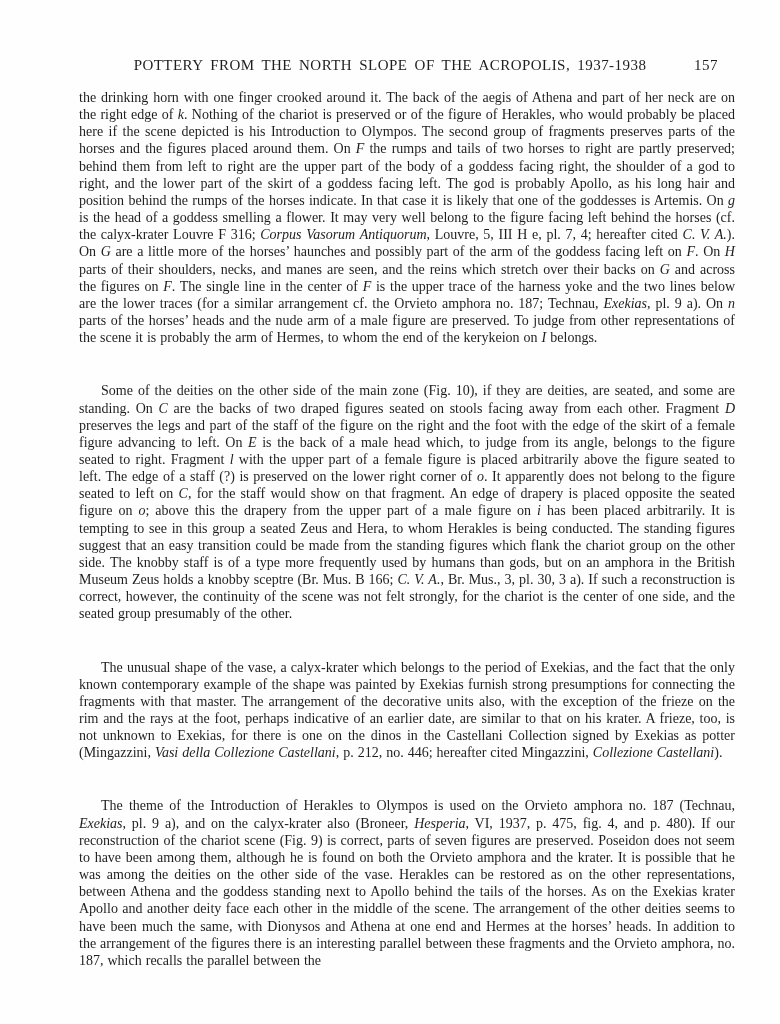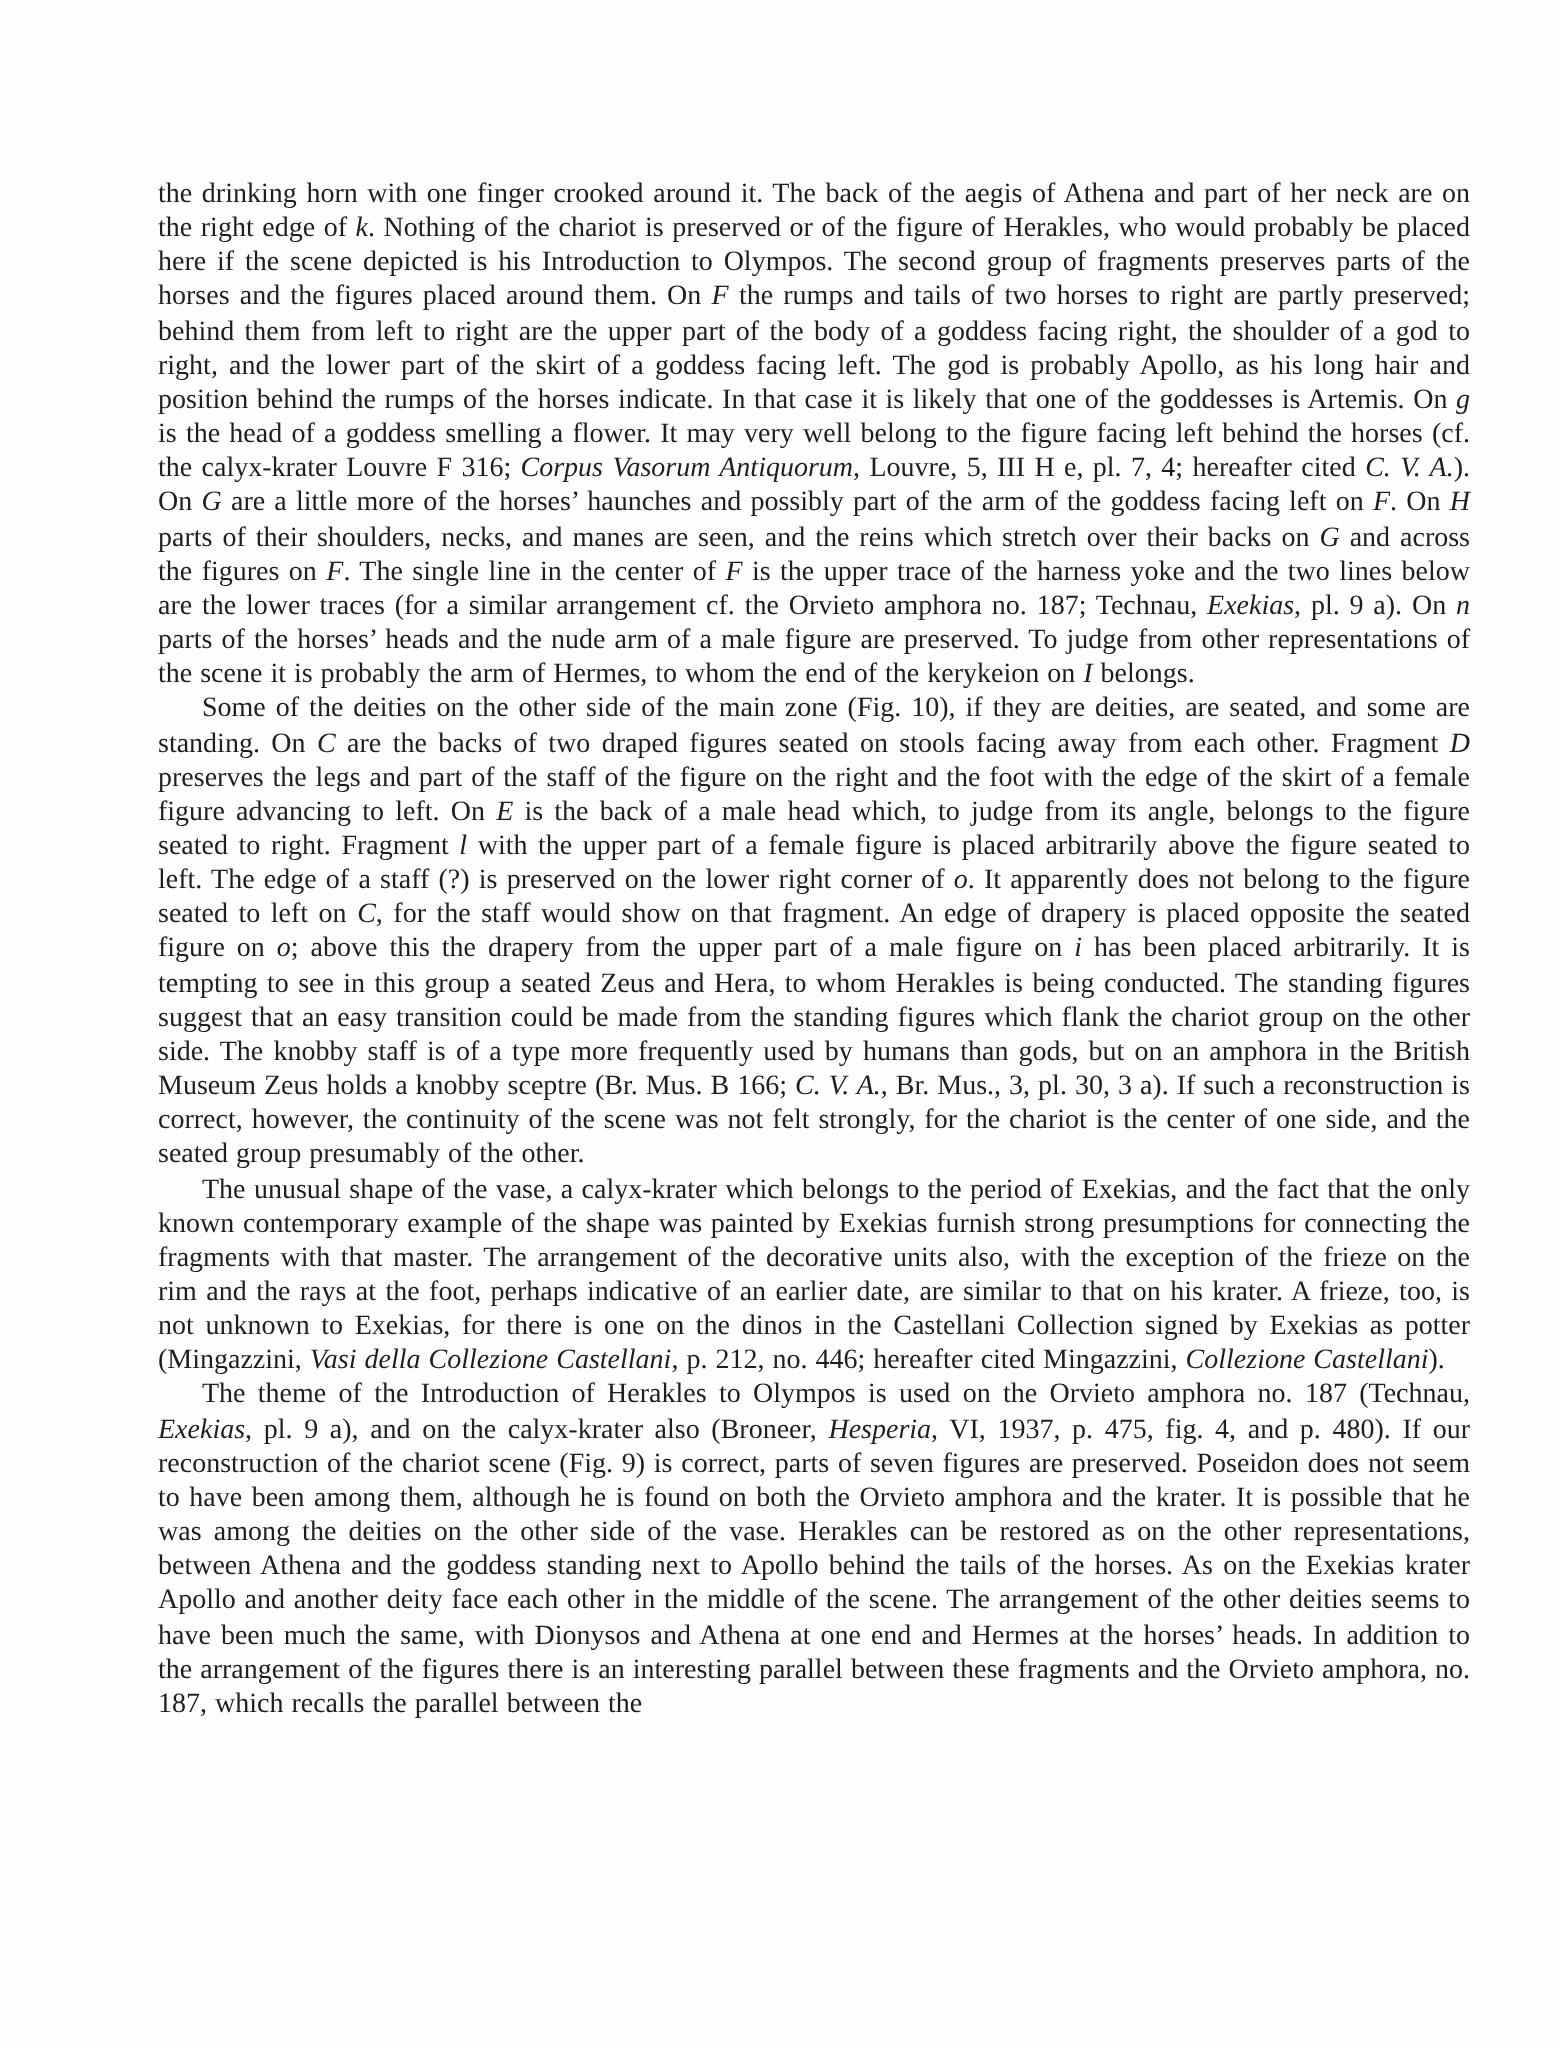--- a/index.html
+++ b/index.html
@@ -44,28 +44,33 @@
     text-align: justify;
     hyphens: none;
     word-spacing: 0.5px;
   }
   .body-text p {
     margin: 0;
     padding: 0;
   }
   .body-text p.ind {
     text-indent: 22px;
+    margin-top: 36px;
   }
   .it {
     font-style: italic;
   }
 </style>
 </head>
 <body>
 
 <div class="page">
+  <header class="running-head">
+    <span class="head-title">POTTERY FROM THE NORTH SLOPE OF THE ACROPOLIS, 1937-1938</span>
+    <span class="page-num">157</span>
+  </header>
   <main class="body-text">
       <p><span>the drinking horn with one finger crooked around it. The back of the aegis of Athena and part of her neck are on the right edge of </span><span class="it">k</span><span>. Nothing of the chariot is preserved or of the figure of Herakles, who would probably be placed here if the scene depicted is his Introduction to Olympos. The second group of fragments preserves parts of the horses and the figures placed around them. On </span><span class="it">F</span><span> the rumps and tails of two horses to right are partly preserved; behind them from left to right are the upper part of the body of a goddess facing right, the shoulder of a god to right, and the lower part of the skirt of a goddess facing left. The god is probably Apollo, as his long hair and position behind the rumps of the horses indicate. In that case it is likely that one of the goddesses is Artemis. On </span><span class="it">g</span><span> is the head of a goddess smelling a flower. It may very well belong to the figure facing left behind the horses (cf. the calyx-krater Louvre F 316; </span><span class="it">Corpus Vasorum Antiquorum</span><span>, Louvre, 5, III H e, pl. 7, 4; hereafter cited </span><span class="it">C. V. A.</span><span>). On </span><span class="it">G</span><span> are a little more of the horses’ haunches and possibly part of the arm of the goddess facing left on </span><span class="it">F</span><span>. On </span><span class="it">H</span><span> parts of their shoulders, necks, and manes are seen, and the reins which stretch over their backs on </span><span class="it">G</span><span> and across the figures on </span><span class="it">F</span><span>. The single line in the center of </span><span class="it">F</span><span> is the upper trace of the harness yoke and the two lines below are the lower traces (for a similar arrangement cf. the Orvieto amphora no. 187; Technau, </span><span class="it">Exekias</span><span>, pl. 9 a). On </span><span class="it">n</span><span> parts of the horses’ heads and the nude arm of a male figure are preserved. To judge from other representations of the scene it is probably the arm of Hermes, to whom the end of the kerykeion on </span><span class="it">I</span><span> belongs.</span></p>
       <p class="ind"><span>Some of the deities on the other side of the main zone (Fig. 10), if they are deities, are seated, and some are standing. On </span><span class="it">C</span><span> are the backs of two draped figures seated on stools facing away from each other. Fragment </span><span class="it">D</span><span> preserves the legs and part of the staff of the figure on the right and the foot with the edge of the skirt of a female figure advancing to left. On </span><span class="it">E</span><span> is the back of a male head which, to judge from its angle, belongs to the figure seated to right. Fragment </span><span class="it">l</span><span> with the upper part of a female figure is placed arbitrarily above the figure seated to left. The edge of a staff (?) is preserved on the lower right corner of </span><span class="it">o</span><span>. It apparently does not belong to the figure seated to left on </span><span class="it">C</span><span>, for the staff would show on that fragment. An edge of drapery is placed opposite the seated figure on </span><span class="it">o</span><span>; above this the drapery from the upper part of a male figure on </span><span class="it">i</span><span> has been placed arbitrarily. It is tempting to see in this group a seated Zeus and Hera, to whom Herakles is being conducted. The standing figures suggest that an easy transition could be made from the standing figures which flank the chariot group on the other side. The knobby staff is of a type more frequently used by humans than gods, but on an amphora in the British Museum Zeus holds a knobby sceptre (Br. Mus. B 166; </span><span class="it">C. V. A.</span><span>, Br. Mus., 3, pl. 30, 3 a). If such a reconstruction is correct, however, the continuity of the scene was not felt strongly, for the chariot is the center of one side, and the seated group presumably of the other.</span></p>
       <p class="ind"><span>The unusual shape of the vase, a calyx-krater which belongs to the period of Exekias, and the fact that the only known contemporary example of the shape was painted by Exekias furnish strong presumptions for connecting the fragments with that master. The arrangement of the decorative units also, with the exception of the frieze on the rim and the rays at the foot, perhaps indicative of an earlier date, are similar to that on his krater. A frieze, too, is not unknown to Exekias, for there is one on the dinos in the Castellani Collection signed by Exekias as potter (Mingazzini, </span><span class="it">Vasi della Collezione Castellani</span><span>, p. 212, no. 446; hereafter cited Mingazzini, </span><span class="it">Collezione Castellani</span><span>).</span></p>
       <p class="ind"><span>The theme of the Introduction of Herakles to Olympos is used on the Orvieto amphora no. 187 (Technau, </span><span class="it">Exekias</span><span>, pl. 9 a), and on the calyx-krater also (Broneer, </span><span class="it">Hesperia</span><span>, VI, 1937, p. 475, fig. 4, and p. 480). If our reconstruction of the chariot scene (Fig. 9) is correct, parts of seven figures are preserved. Poseidon does not seem to have been among them, although he is found on both the Orvieto amphora and the krater. It is possible that he was among the deities on the other side of the vase. Herakles can be restored as on the other representations, between Athena and the goddess standing next to Apollo behind the tails of the horses. As on the Exekias krater Apollo and another deity face each other in the middle of the scene. The arrangement of the other deities seems to have been much the same, with Dionysos and Athena at one end and Hermes at the horses’ heads. In addition to the arrangement of the figures there is an interesting parallel between these fragments and the Orvieto amphora, no. 187, which recalls the parallel between the</span></p>
     </main>
 </div>
 
 </body></html>

